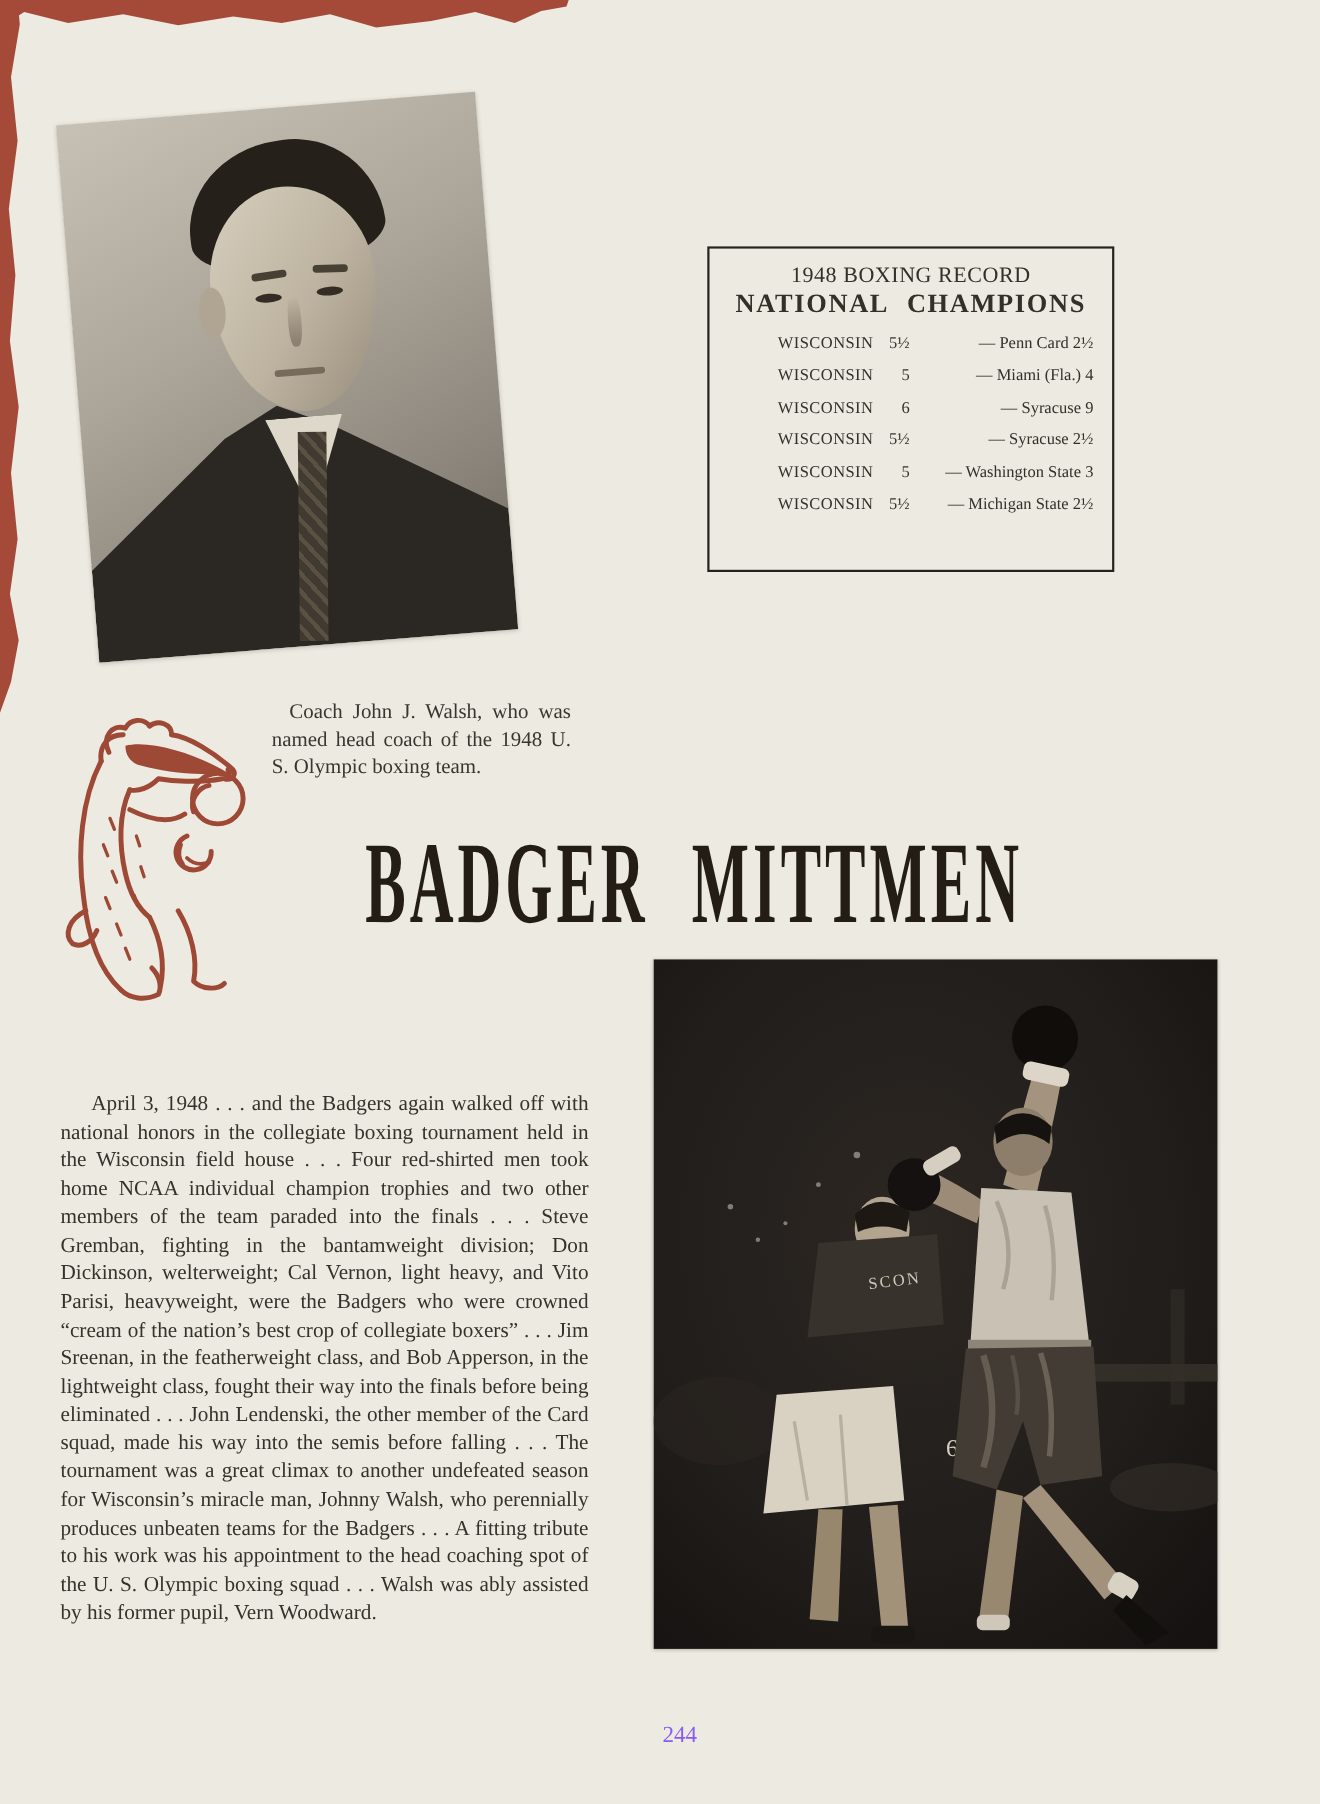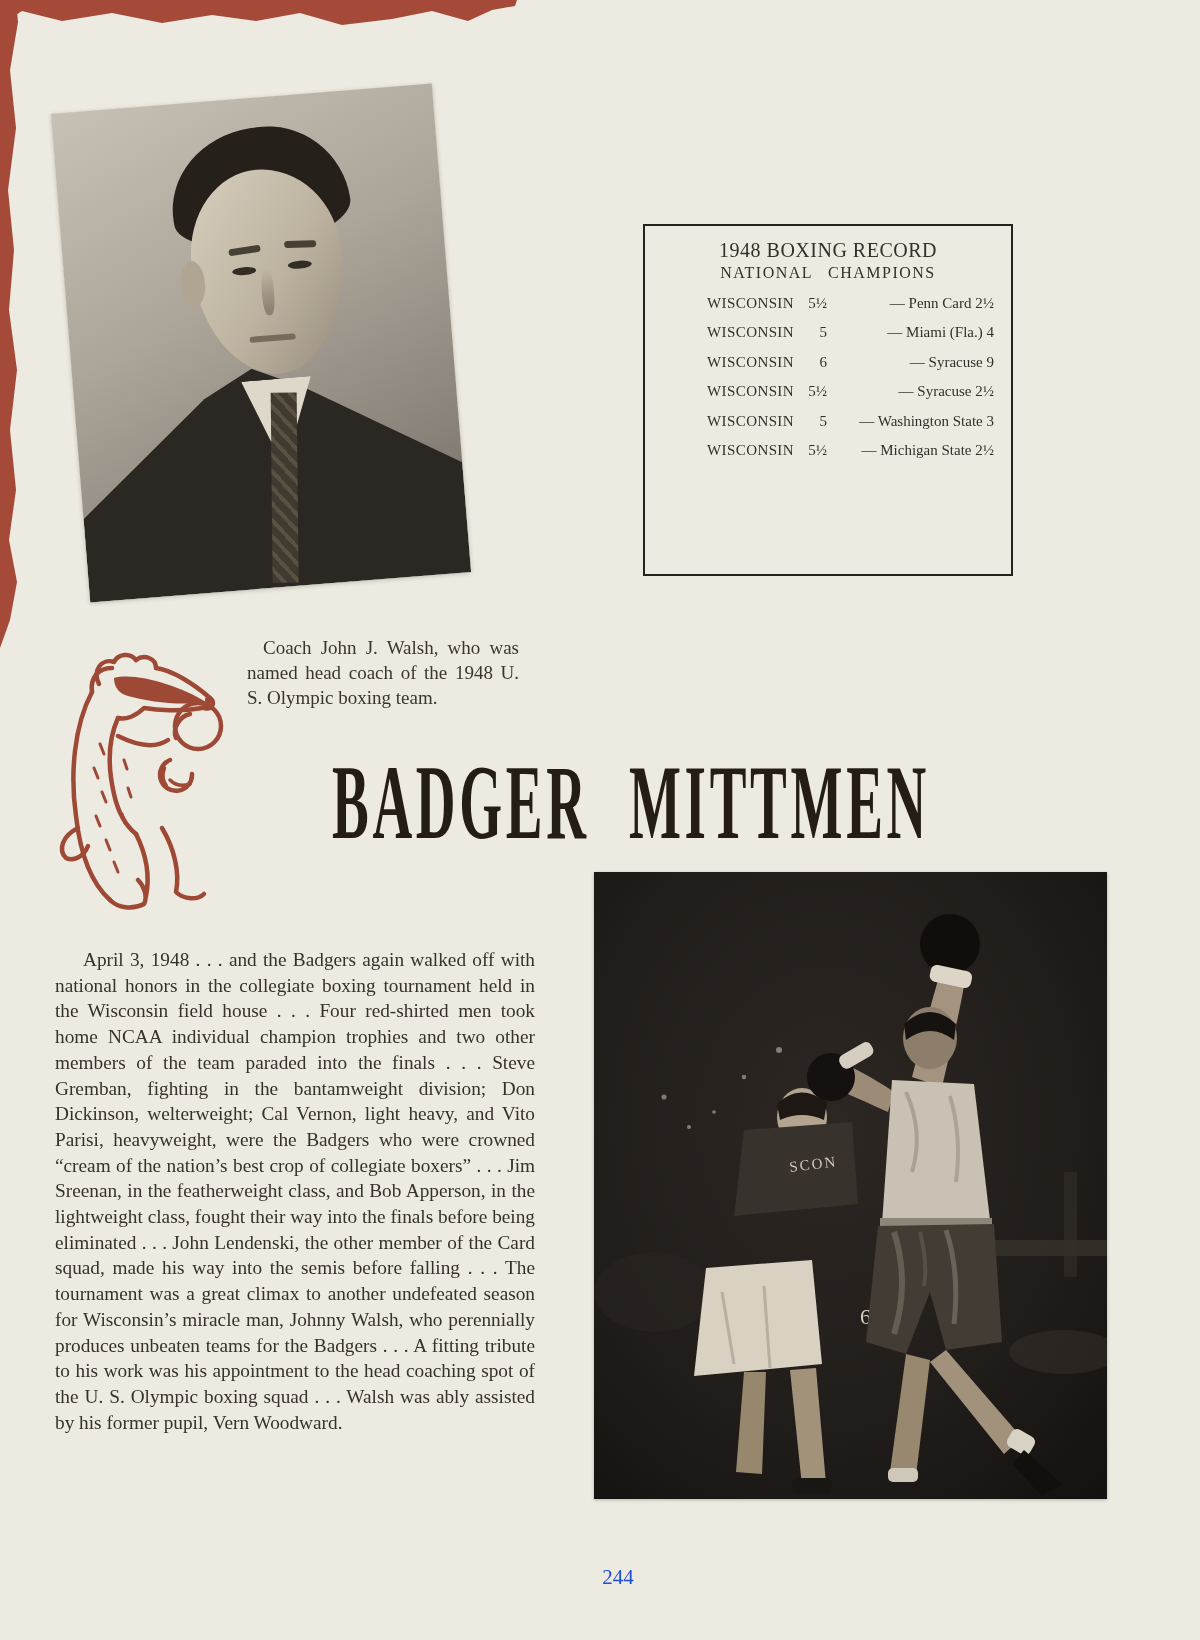--- a/index.html
+++ b/index.html
@@ -44,55 +44,55 @@
     background:repeating-linear-gradient(48deg,#413a30 0 7px,#5a5143 7px 11px);
     transform:rotate(4deg);}
   
   .caption{
     position:absolute;left:247px;top:635px;width:272px;
     font-size:19px;line-height:25px;text-align:justify;text-indent:16px;
     color:#3a362f;
   }
   
   .record-box{
-    position:absolute;left:643px;top:224px;width:370px;height:352px;
+    position:absolute;left:643px;top:224px;width:370px;height:296px;
     border:2.5px solid #26231e;box-sizing:border-box;
     padding:13px 17px 24px 17px;color:#33302a;
   }
   .rb-title{text-align:center;font-size:20px;letter-spacing:.5px;}
-  .rb-subtitle{text-align:center;font-size:16px;font-weight:normal;
+  .rb-subtitle{text-align:center;font-size:24px;font-weight:bold;
     letter-spacing:1.5px;word-spacing:10px;margin-top:2px;}
   .rb-row{display:flex;font-size:15px;margin-top:12.5px;white-space:nowrap;text-align:right;}
   .rb-team{width:132px;letter-spacing:.4px;}
   .rb-score{width:33px;}
   .rb-opp{flex:1;}
   .rb-ncaa{margin-top:13px;font-size:18.5px;line-height:23px;
     text-align:justify;text-indent:14px;}
   
   .badger{position:absolute;left:52px;top:648px;width:212px;height:268px;}
   
   .page-title{
     position:absolute;left:332px;top:750px;white-space:nowrap;
     font-family:"Liberation Serif","DejaVu Serif",serif;
     font-weight:bold;font-size:106px;line-height:1;
     letter-spacing:7px;word-spacing:42px;color:#241d15;
     transform:scaleX(0.52);transform-origin:left top;
   }
   
   .body-text{
-    position:absolute;left:55px;top:947px;width:480px;
+    position:absolute;left:55px;top:991px;width:480px;
     font-size:19.3px;line-height:25.7px;text-align:justify;
     text-indent:28px;color:#36322b;
   }
   
   .boxing-photo{position:absolute;left:594px;top:872px;width:513px;height:627px;
     box-shadow:0 1px 3px rgba(60,55,45,.3);}
   
   .page-number{position:absolute;left:594px;top:1565px;width:48px;
-    text-align:center;font-size:21px;color:#1d4ed8;}
+    text-align:center;font-size:21px;color:#8b5cf6;}
 </style>
 </head>
 <body>
 
 <svg id="torn-top" class="torn-edge" width="520" height="30" viewBox="0 0 520 30">
   <polygon fill="#a54a38" points="0,0 517,0 515,6 492,10 468,21 432,11 392,19 342,25 300,13 256,21 212,15 162,23 112,13 62,21 22,11 0,25"></polygon>
 </svg>
 <svg id="torn-left" class="torn-edge" width="22" height="650" viewBox="0 0 22 650">
   <polygon fill="#a54a38" points="0,0 16,0 18,22 10,70 16,128 8,190 14,250 9,310 17,370 10,430 16,490 9,540 17,582 10,620 0,648"></polygon>
 </svg>

